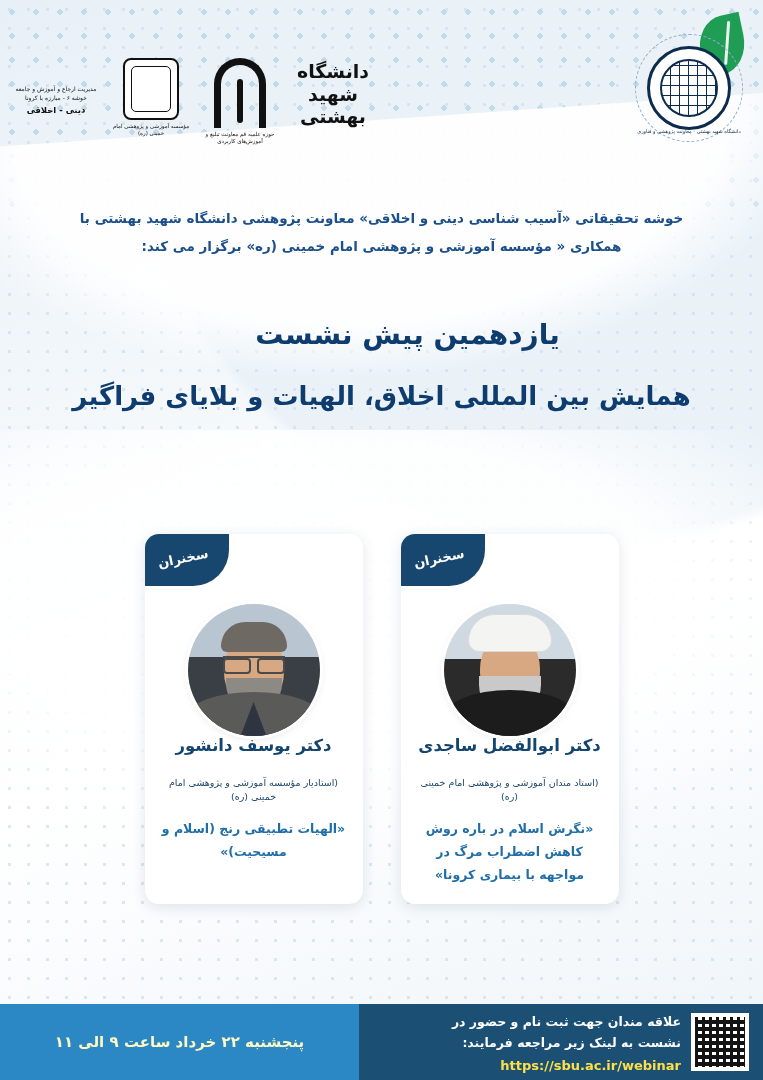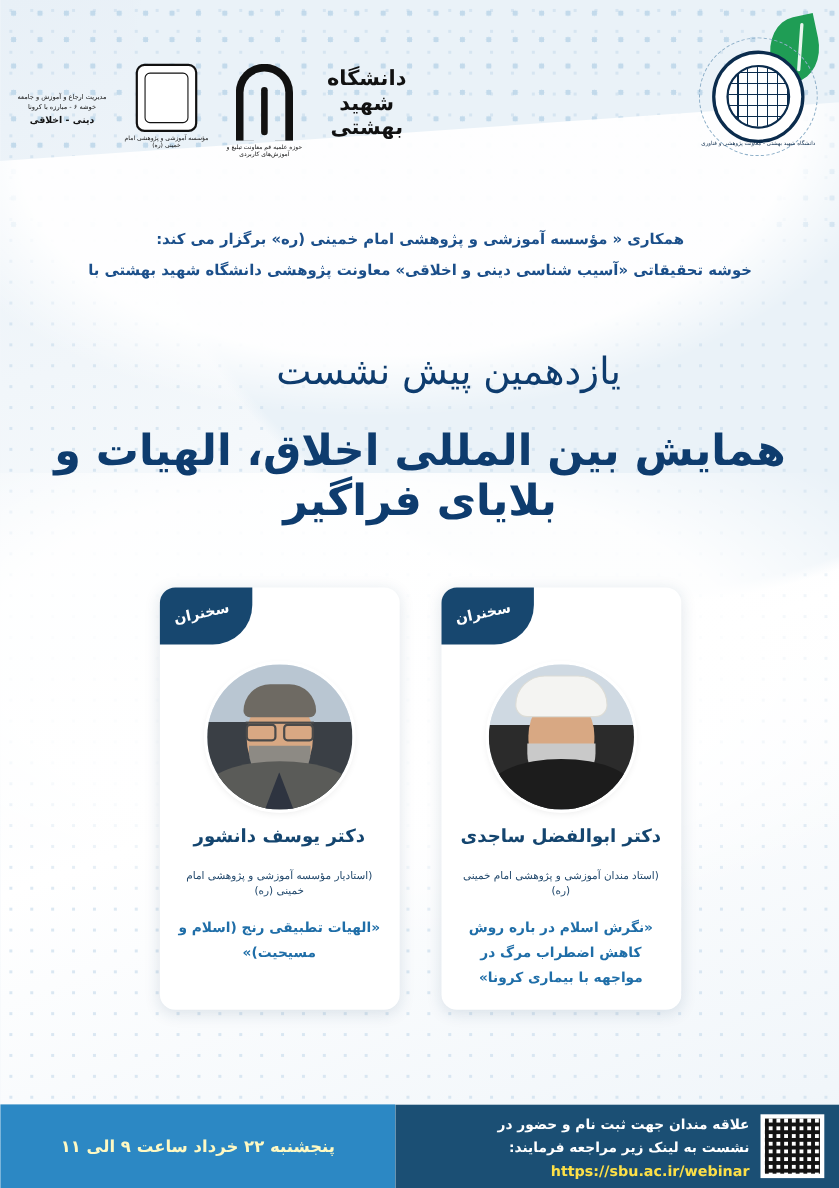--- a/index.html
+++ b/index.html
@@ -129,25 +129,25 @@
     color:#1b4f8a;
     font-size:13.5px;
     font-weight:bold;
     line-height:2.05;
     direction:rtl;
   }
 
   
   .title-wrap { position:absolute; top:318px; right:0; left:0; text-align:center; }
   .title-1 {
-    color:#0e3c6e; font-size:34px; font-weight:normal; direction:rtl;
+    color:#0e3c6e; font-size:28px; font-weight:bold; direction:rtl;
     letter-spacing:.5px; padding-left:52px;
   }
   .title-2 {
-    color:#0e3c6e; font-size:39px; font-weight:bold; direction:rtl;
+    color:#0e3c6e; font-size:26px; font-weight:bold; direction:rtl;
     margin-top:30px; letter-spacing:.3px;
   }
 
   
   .cards {
     position:absolute; top:534px; left:0; right:0;
     display:flex; justify-content:center; gap:38px;
     direction:rtl;
   }
   .card {
@@ -220,21 +220,21 @@
   .p2 .suit {
     position:absolute; left:50%; transform:translateX(-50%); bottom:0;
     width:132px; height:44px; background:#5a5b58; border-radius:50% 50% 0 0 / 55% 55% 0 0;
   }
   .p2 .shirt {
     position:absolute; left:50%; transform:translateX(-50%); bottom:0;
     width:26px; height:34px; background:#2e3440; clip-path:polygon(50% 0,100% 100%,0 100%);
   }
 
   .sp-name {
-    margin-top:14px; font-size:16.5px; font-weight:bold; color:#14456f; direction:rtl;
+    font-size:16.5px; font-weight:bold; color:#14456f; direction:rtl;
   }
   .sp-affil {
     margin-top:21px; font-size:9.5px; color:#20476b; direction:rtl; line-height:1.5;
   }
   .sp-topic {
     margin-top:12px; font-size:12.5px; font-weight:bold; color:#1f6ea8;
     direction:rtl; line-height:1.85;
   }
 
   
@@ -309,22 +309,22 @@
       <div class="logo-box logo-corona">
         <div class="t1">مدیریت ارجاع و آموزش و جامعه</div>
         <div class="t1">خوشه ۶ - مبارزه با کرونا</div>
         <div class="t2">دینی - اخلاقی</div>
       </div>
 
     </div>
   </div>
 
   <div class="intro">
+    <div>خوشه تحقیقاتی «آسیب شناسی دینی و اخلاقی» معاونت پژوهشی دانشگاه شهید بهشتی با</div>
     <div>همکاری « مؤسسه آموزشی و پژوهشی امام خمینی (ره» برگزار می کند:</div>
-    <div>خوشه تحقیقاتی «آسیب شناسی دینی و اخلاقی» معاونت پژوهشی دانشگاه شهید بهشتی با</div>
   </div>
 
   <div class="title-wrap">
     <div class="title-1">یازدهمین پیش نشست</div>
     <div class="title-2">همایش بین المللی اخلاق، الهیات و بلایای فراگیر</div>
   </div>
 
   <div class="cards">
 
     <div class="card">

